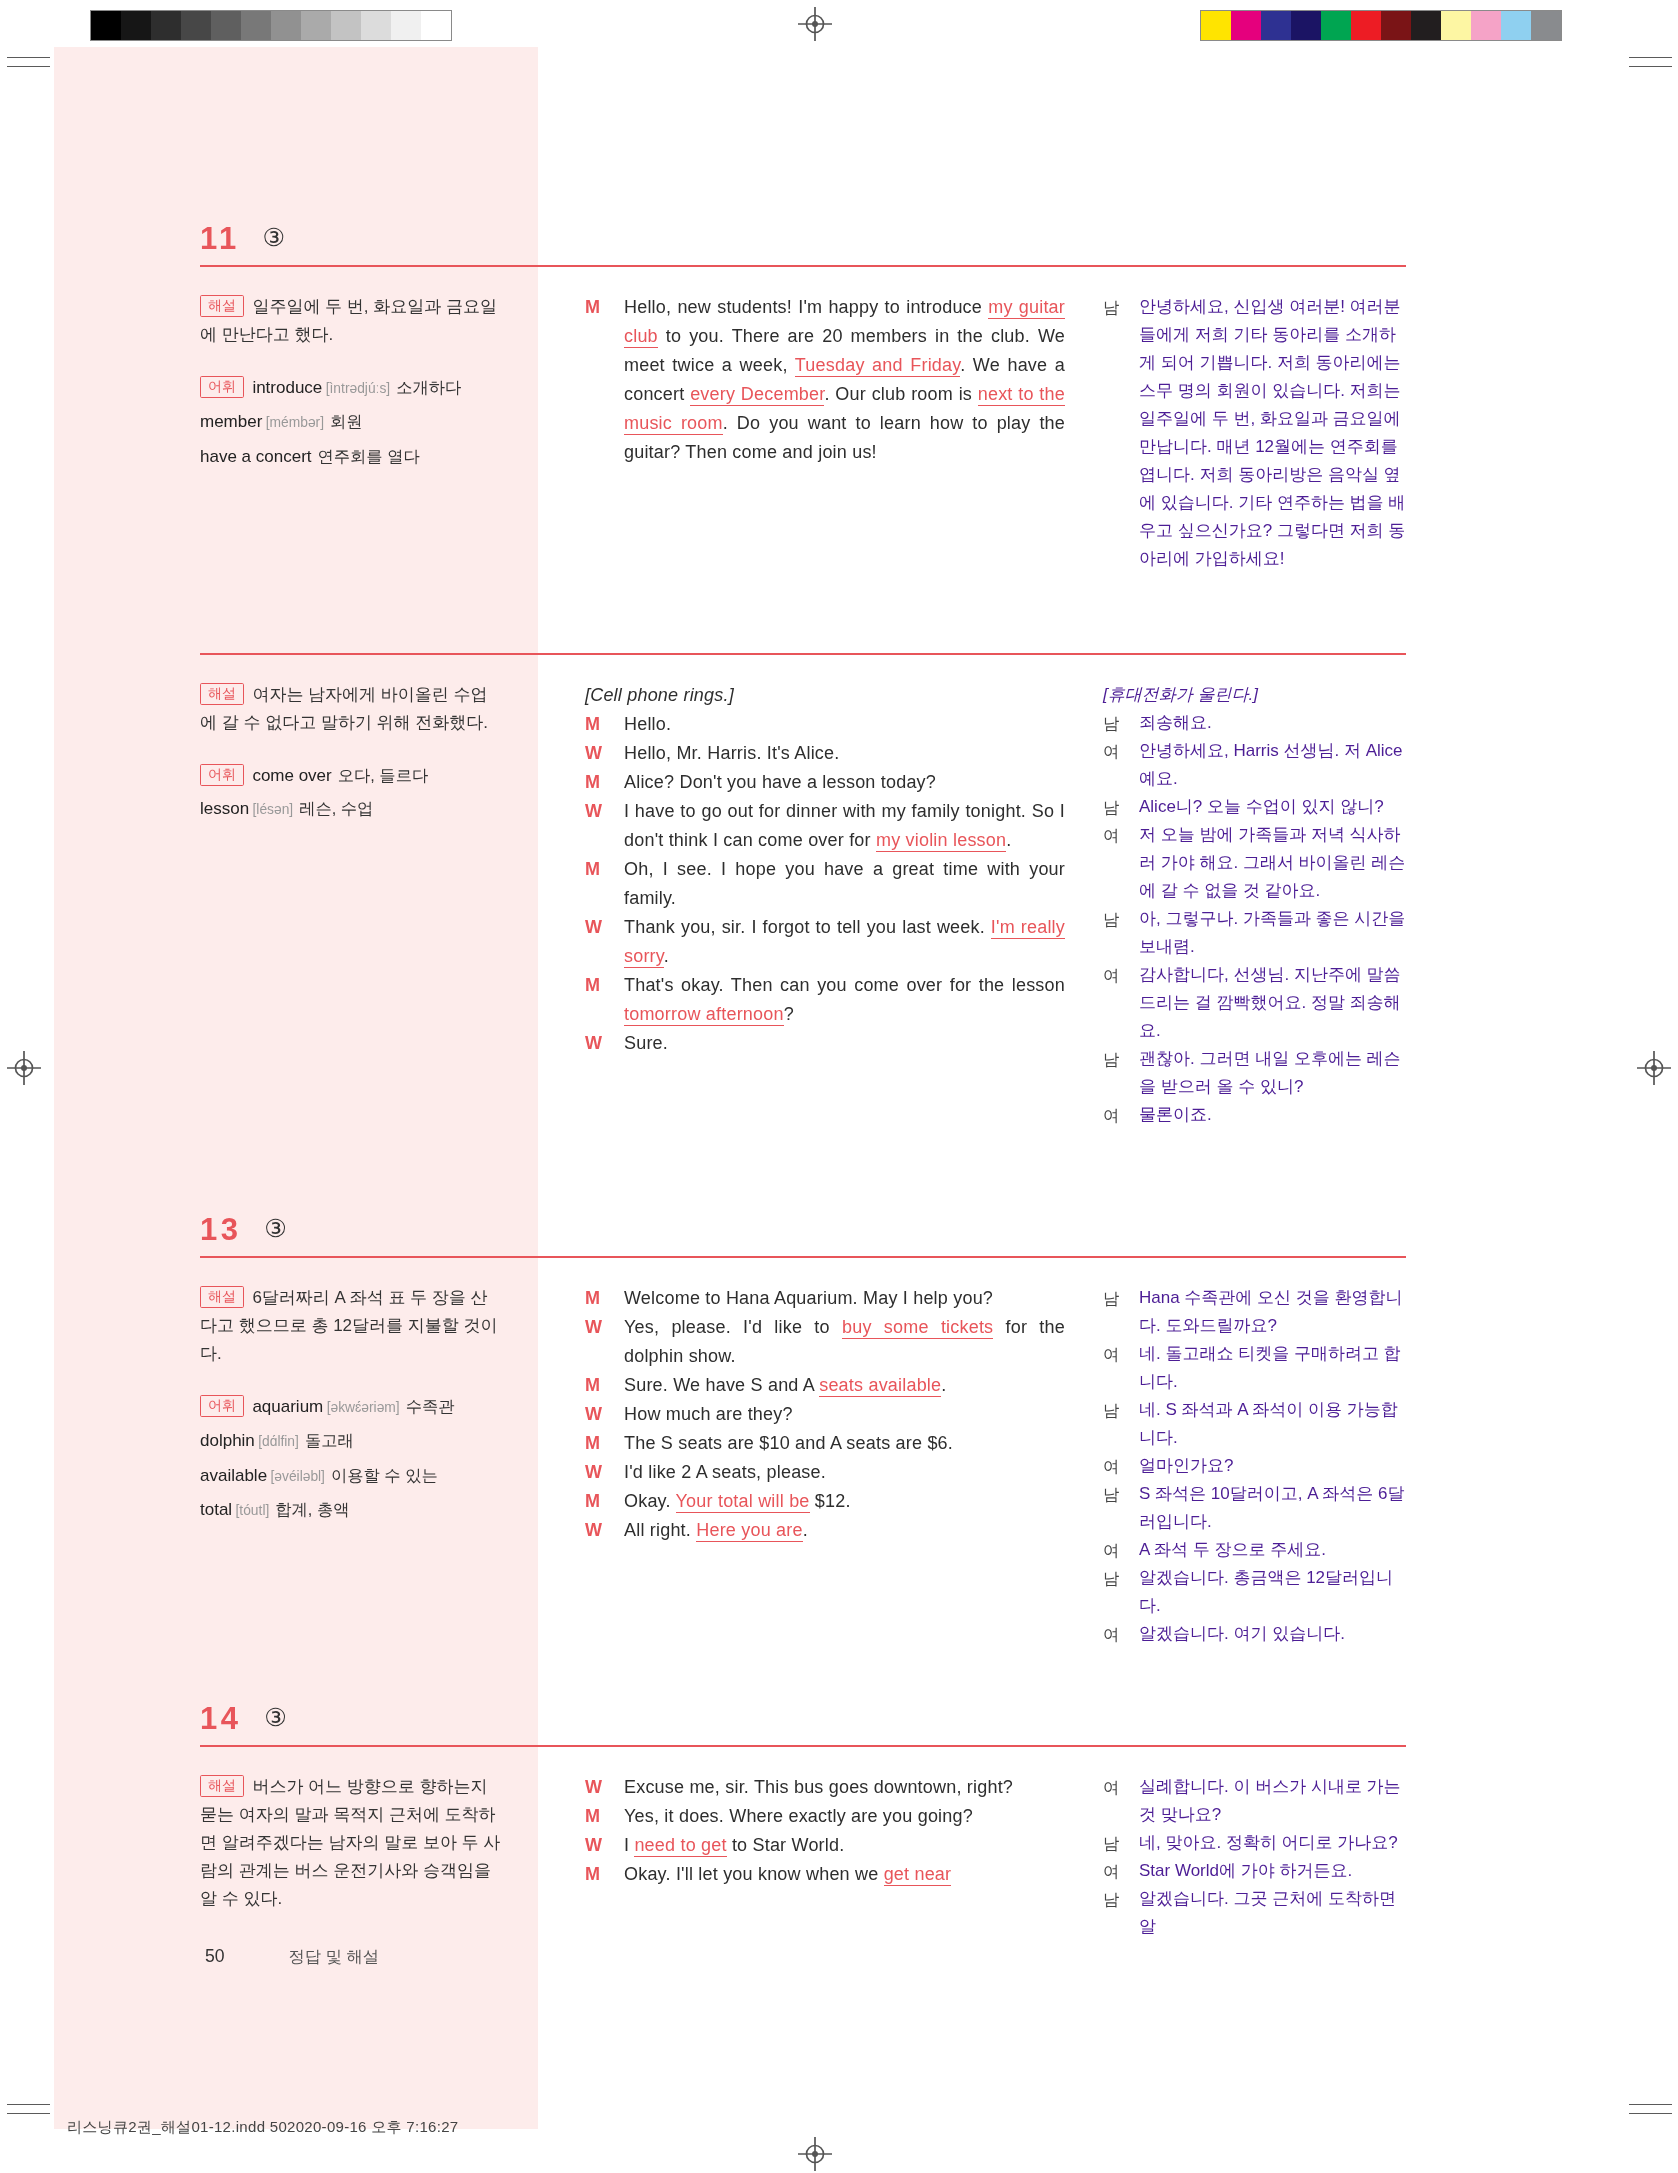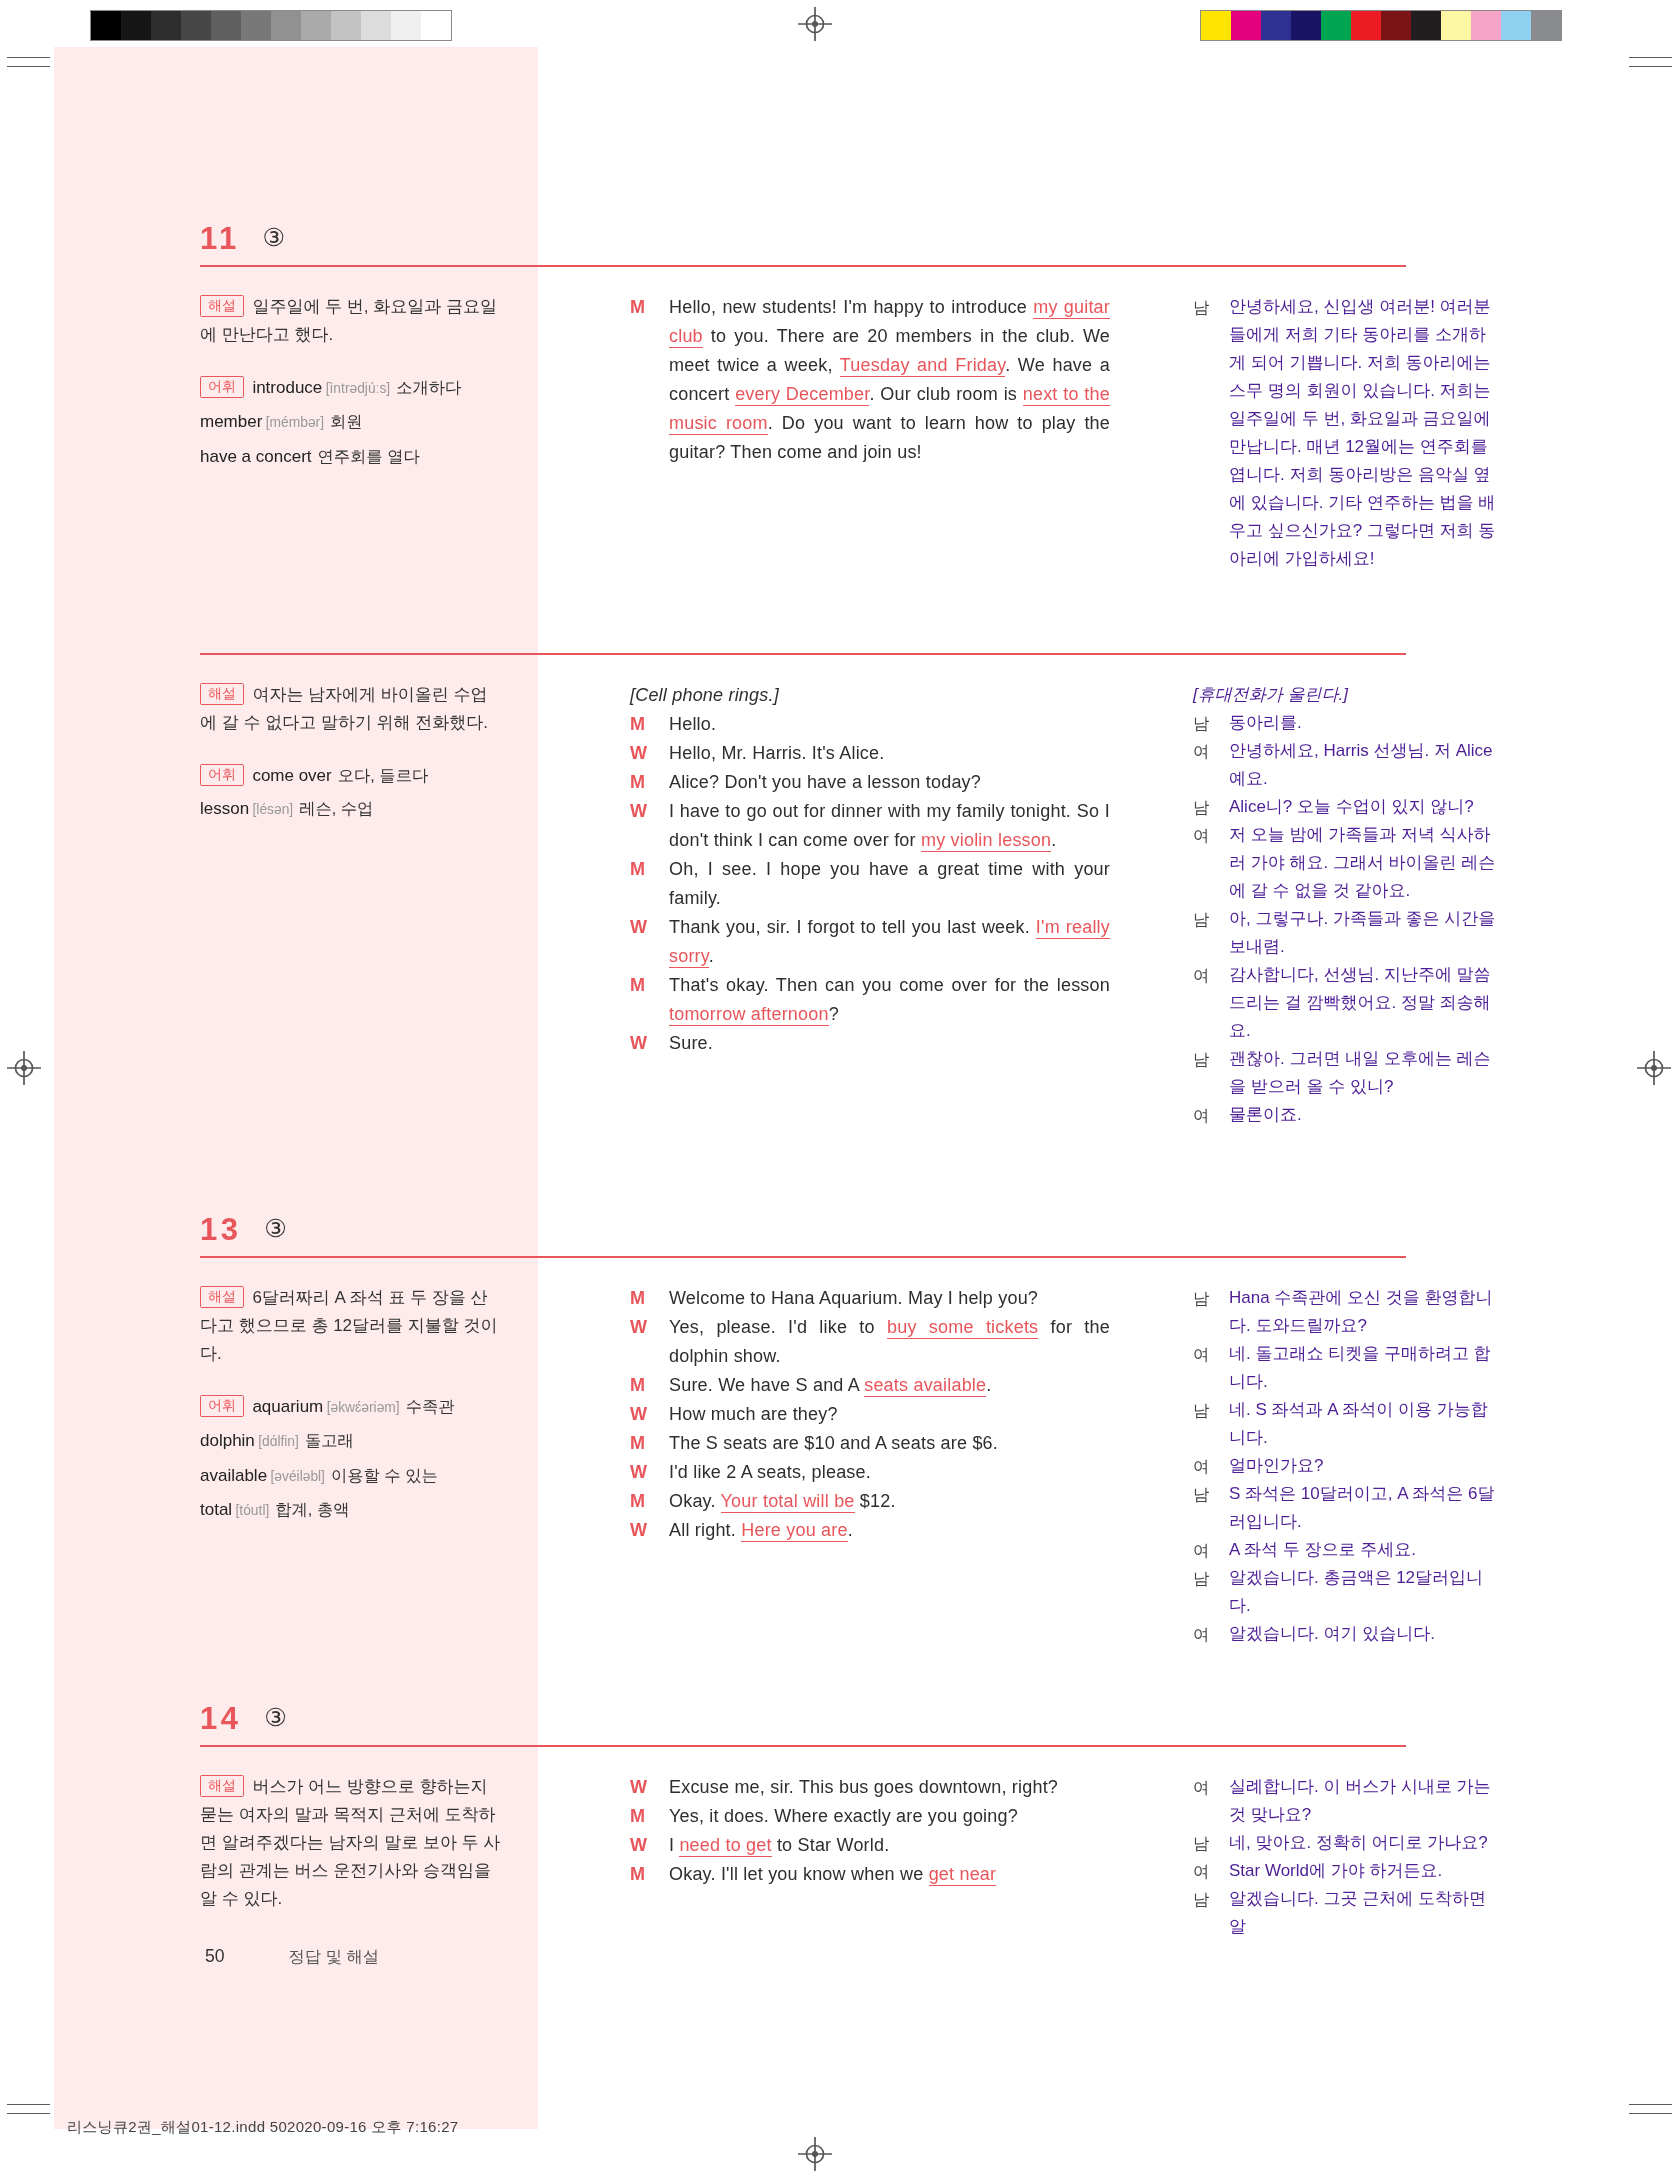--- a/index.html
+++ b/index.html
@@ -24,21 +24,21 @@
   .trim-bl{left:6.9px;top:2104px;}
   .trim-br{left:1629px;top:2104px;}
   
   .panel{position:absolute;left:54px;top:47px;width:484px;height:2082px;background:#fdeceb;}
   
   .qsection{position:absolute;left:200px;width:1206px;margin-top:16px;}
   .qheader{height:34px;}
   .qnum{font-size:31px;font-weight:bold;color:#e8555a;letter-spacing:3.4px;}
   .qans{font-size:25px;color:#333;margin-left:19px;vertical-align:2.6px;}
   .qrule{height:2.6px;background:#e8555a;margin-top:9.5px;}
-  .qbody{display:flex;margin-top:26px;align-items:flex-start;gap:45px;}
+  .qbody{display:flex;margin-top:26px;align-items:flex-start;}
   .col-l{width:303px;flex:none;}
   .col-m{width:480px;flex:none;margin-left:82px;}
   .col-r{width:303px;flex:none;margin-left:38px;}
   
   .expl{margin:0;font-size:17px;line-height:28px;color:#333;}
   .tag{
     display:inline-block;border:1.7px solid #e8555a;color:#e8555a;border-radius:1.7px;
     font-size:14px;line-height:19px;padding:0.9px 6.9px;margin-right:8.6px;vertical-align:1.7px;background:transparent;
   }
   .vocab{margin-top:24px;font-size:17px;line-height:29px;color:#333;}
@@ -205,21 +205,21 @@
             <span class="spk en">W</span>
             <span class="dtext en">Sure.</span>
           </div>
         </div>
       <div class="col-r">
           <div class="dline stage">
             <span class="dtext ko">[휴대전화가 울린다.]</span>
           </div>
           <div class="dline">
             <span class="spk ko">남</span>
-            <span class="dtext ko">동아리를.</span>
+            <span class="dtext ko">죄송해요.</span>
           </div>
           <div class="dline">
             <span class="spk ko">여</span>
             <span class="dtext ko">안녕하세요, Harris 선생님. 저 Alice예요.</span>
           </div>
           <div class="dline">
             <span class="spk ko">남</span>
             <span class="dtext ko">Alice니? 오늘 수업이 있지 않니?</span>
           </div>
           <div class="dline">

